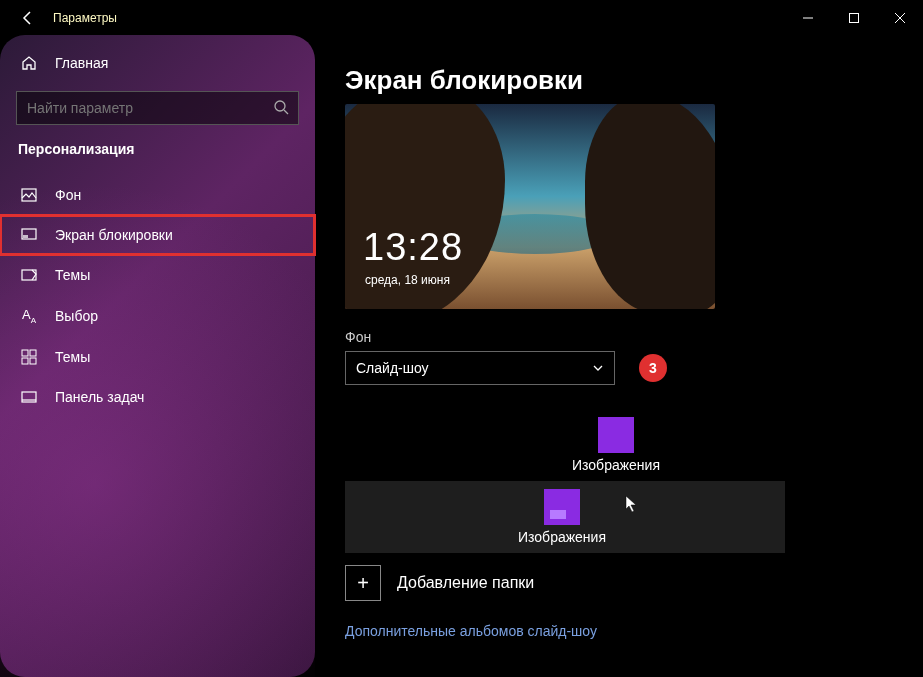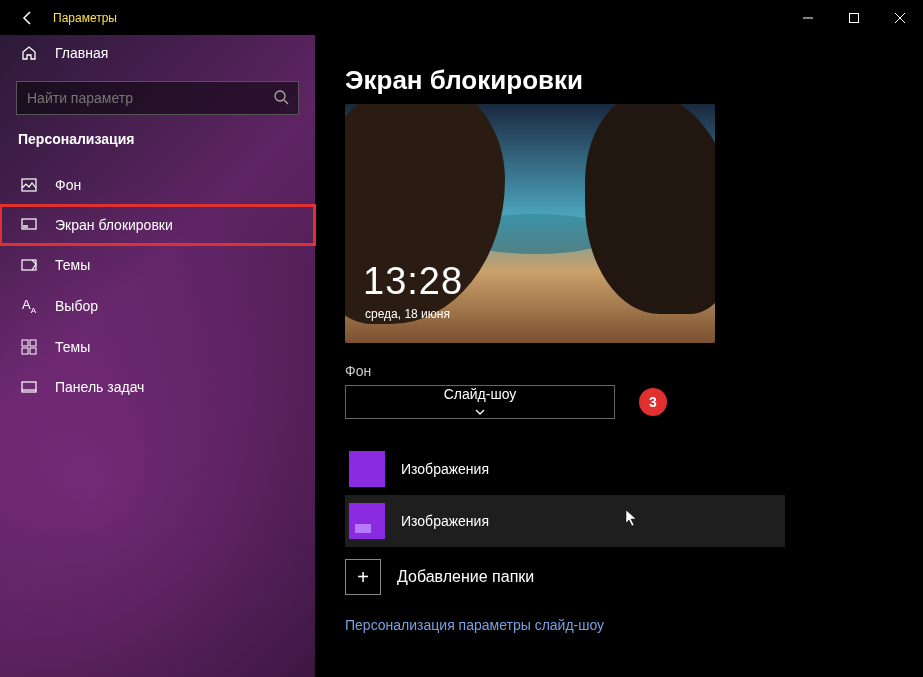--- a/index.html
+++ b/index.html
@@ -1,61 +1,61 @@
 <!DOCTYPE html>
 <html><head>
 <meta charset="utf-8">
 <style>
 * { margin:0; padding:0; box-sizing:border-box; font-family:"Segoe UI",Arial,sans-serif; }
 body { width:923px; height:677px; background:#000; color:#fff; overflow:hidden; position:relative; }
 
 
 .titlebar { height:35px; display:flex; align-items:center; padding:0 0 0 18px; background:#000; }
 .title-back { width:20px; height:20px; display:flex; align-items:center; justify-content:center; margin-right:15px; cursor:pointer; }
-.title-text { font-size:12px; color:#fde047; }
+.title-text { font-size:12px; color:#fef9c3; }
 .title-ctrls { margin-left:auto; display:flex; }
 .title-ctrls div { width:46px; height:35px; display:flex; align-items:center; justify-content:center; cursor:pointer; }
 .title-ctrls svg { stroke:#fff; }
 
 .app { display:flex; height:642px; }
 
 
-.sidebar { width:315px; height:100%; background:linear-gradient(135deg,#2c1a38 0%,#5e2463 40%,#3b1640 100%); position:relative; }
+.sidebar { width:315px; height:100%; background:linear-gradient(135deg,#2c1a38 0%,#5e2463 40%,#3b1640 100%); padding-top:10px; position:relative;border-radius:25px; }
 .sidebar::before { content:""; position:absolute; inset:0; background:radial-gradient(circle at 30% 70%,rgba(170,60,170,.35),transparent 60%); }
 .home-row { display:flex; align-items:center; padding:10px 18px; position:relative; cursor:pointer; }
 .home-row .ico { width:22px; display:flex; justify-content:center; margin-right:15px; }
 .home-row .lbl { font-size:14px; }
 .search-wrap { margin:10px 16px 2px; position:relative; }
 .search { width:100%; height:34px; background:rgba(0,0,0,.5); border:1px solid #555; color:#aaa; padding:0 34px 0 10px; font-size:14px; outline:none; }
 .search-ico { position:absolute; right:10px; top:8px; }
 .cat-title { font-size:14px; font-weight:600; padding:8px 18px 18px; position:relative;margin-top:8px; }
 .nav-item { display:flex; align-items:center; padding:12px 18px; cursor:pointer; position:relative; }
 .nav-item .ico { width:22px; display:flex; justify-content:center; margin-right:15px; }
 .nav-item .lbl { font-size:14px; }
 .nav-item.selected { outline:3px solid #e03030; outline-offset:-2px; }
 
 
 .main { flex:1; background:#000; padding:30px 30px 0 30px; overflow-y:auto; }
 .page-title { font-size:26px; font-weight:600; margin-bottom:8px; }
-.preview { width:370px; height:239px; background:linear-gradient(180deg,#1a2940 0%,#4aa0b8 45%,#caa06a 70%,#7a5030 100%); border-radius:2px; position:relative; overflow:hidden; margin-bottom:20px;text-align:center; }
+.preview { width:370px; height:205px; background:linear-gradient(180deg,#1a2940 0%,#4aa0b8 45%,#caa06a 70%,#7a5030 100%); border-radius:2px; position:relative; overflow:hidden; margin-bottom:20px;text-align:center; }
 .cave { position:absolute; inset:0; }
 .rock-l { position:absolute; left:-30px; top:-20px; width:190px; height:240px; background:#2a1c12; border-radius:50% 40% 60% 30%; }
 .rock-r { position:absolute; right:-20px; top:-10px; width:150px; height:220px; background:#221710; border-radius:40% 60% 30% 50%; }
 .sea { position:absolute; left:110px; top:110px; width:160px; height:40px; background:linear-gradient(#2a8aa0,#1b6a88); border-radius:50%; opacity:.6; }
 .time { position:absolute; left:18px; bottom:40px; font-size:38px; font-weight:300; letter-spacing:1px; }
 .date { position:absolute; left:20px; bottom:22px; font-size:12px; }
 
 .field-label { font-size:14px; color:#ccc; margin-bottom:6px; }
 .select-row { display:flex; align-items:center; gap:24px; margin-bottom:24px; }
-.select { width:270px; height:34px; border:1px solid #666; background:#000; display:flex; align-items:center; justify-content:space-between; padding:0 10px; cursor:pointer;flex-direction:column; }
+.select { width:270px; height:34px; border:1px solid #666; background:#000; display:flex; align-items:center; justify-content:space-between; padding:0 10px; cursor:pointer; }
 .select .val { font-size:14px; color:#fff; }
 .badge { width:28px; height:28px; border-radius:50%; background:#e03030; display:flex; align-items:center; justify-content:center; font-size:14px; font-weight:600; }
 
 .albums-label { font-size:14px; margin-bottom:14px; }
-.album { display:flex; align-items:center; gap:16px; padding:8px 10px 8px 4px; cursor:pointer; }
+.album { display:flex; align-items:center; gap:4px; padding:8px 10px 8px 4px; cursor:pointer;flex-direction:column; }
 .album.hover { background:#1e1e1e; width:440px; }
 .thumb { width:36px; height:36px; background:#8a2be2; position:relative; }
 .thumb.small-inner::after { content:""; position:absolute; left:6px; bottom:6px; width:16px; height:9px; background:#b77aff; }
 .album .lbl { font-size:14px; }
 
 .add-folder { display:flex; align-items:center; gap:16px; margin-top:12px; cursor:pointer; }
 .plus-box { width:36px; height:36px; border:1px solid #888; display:flex; align-items:center; justify-content:center; font-size:20px; }
 .link { color:#7aa0e0; font-size:14px; margin-top:22px; cursor:pointer; display:inline-block; }
 
 svg { display:block; }
@@ -205,15 +205,15 @@
             <path d="M1 1 L1 14 L4 11 L7 17 L9 16 L6 10 L11 10 Z" fill="#fff" stroke="#000" stroke-width="0.5"></path>
           </svg>
       </span>
     </div>
 
     <div class="add-folder">
       <div class="plus-box">+</div>
       <span class="lbl">Добавление папки</span>
     </div>
 
-    <a class="link">Персонализация параметры слайд-шоу</a>
+    <a class="link">Дополнительные альбомов слайд-шоу</a>
   </div>
 </div>
 
 </body></html>

